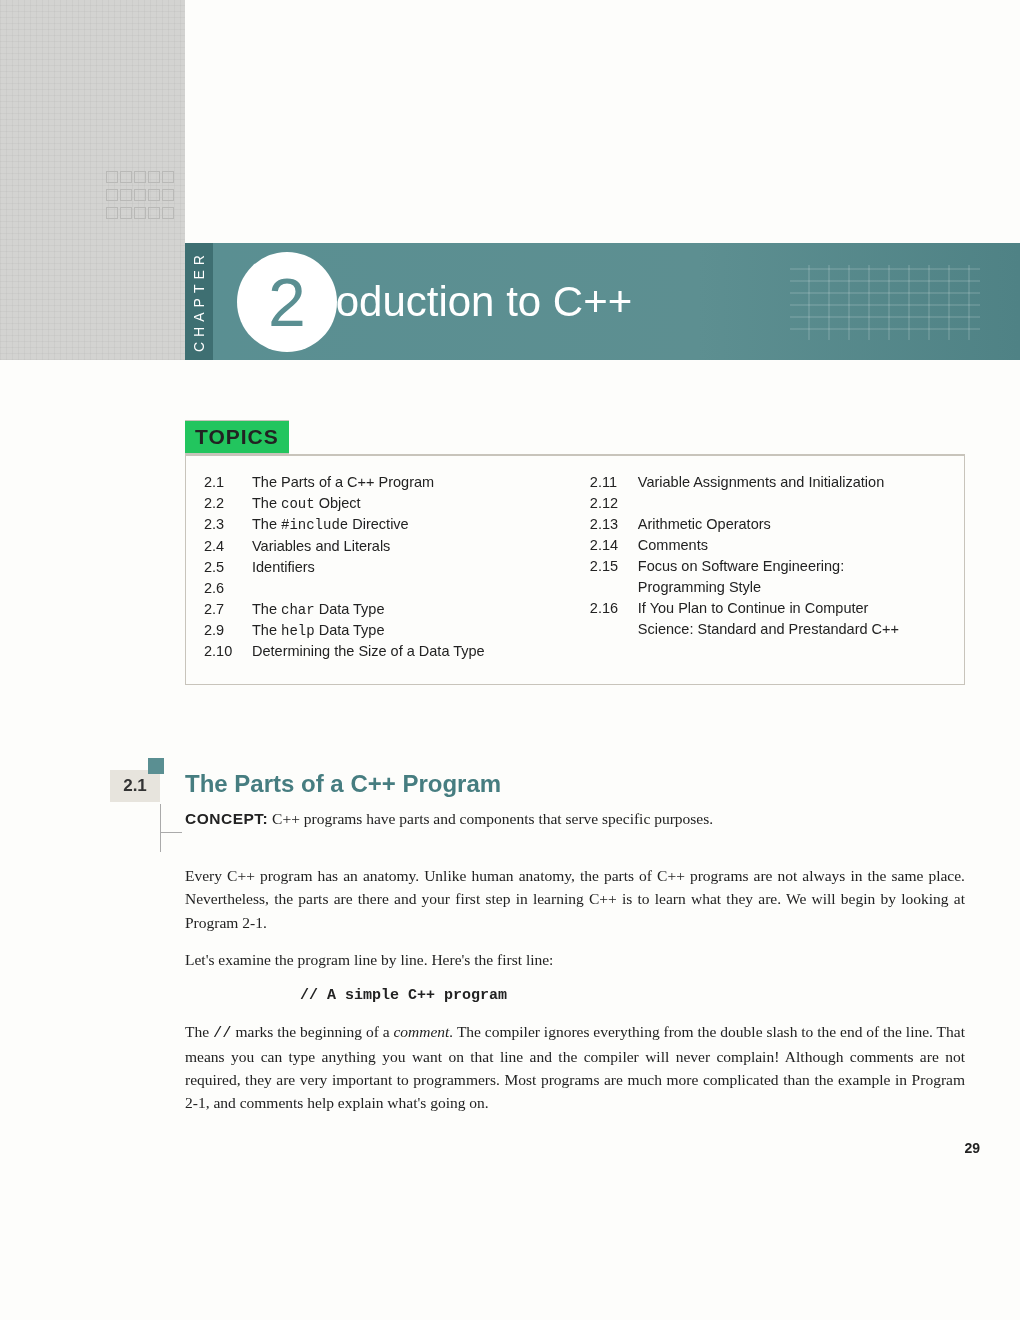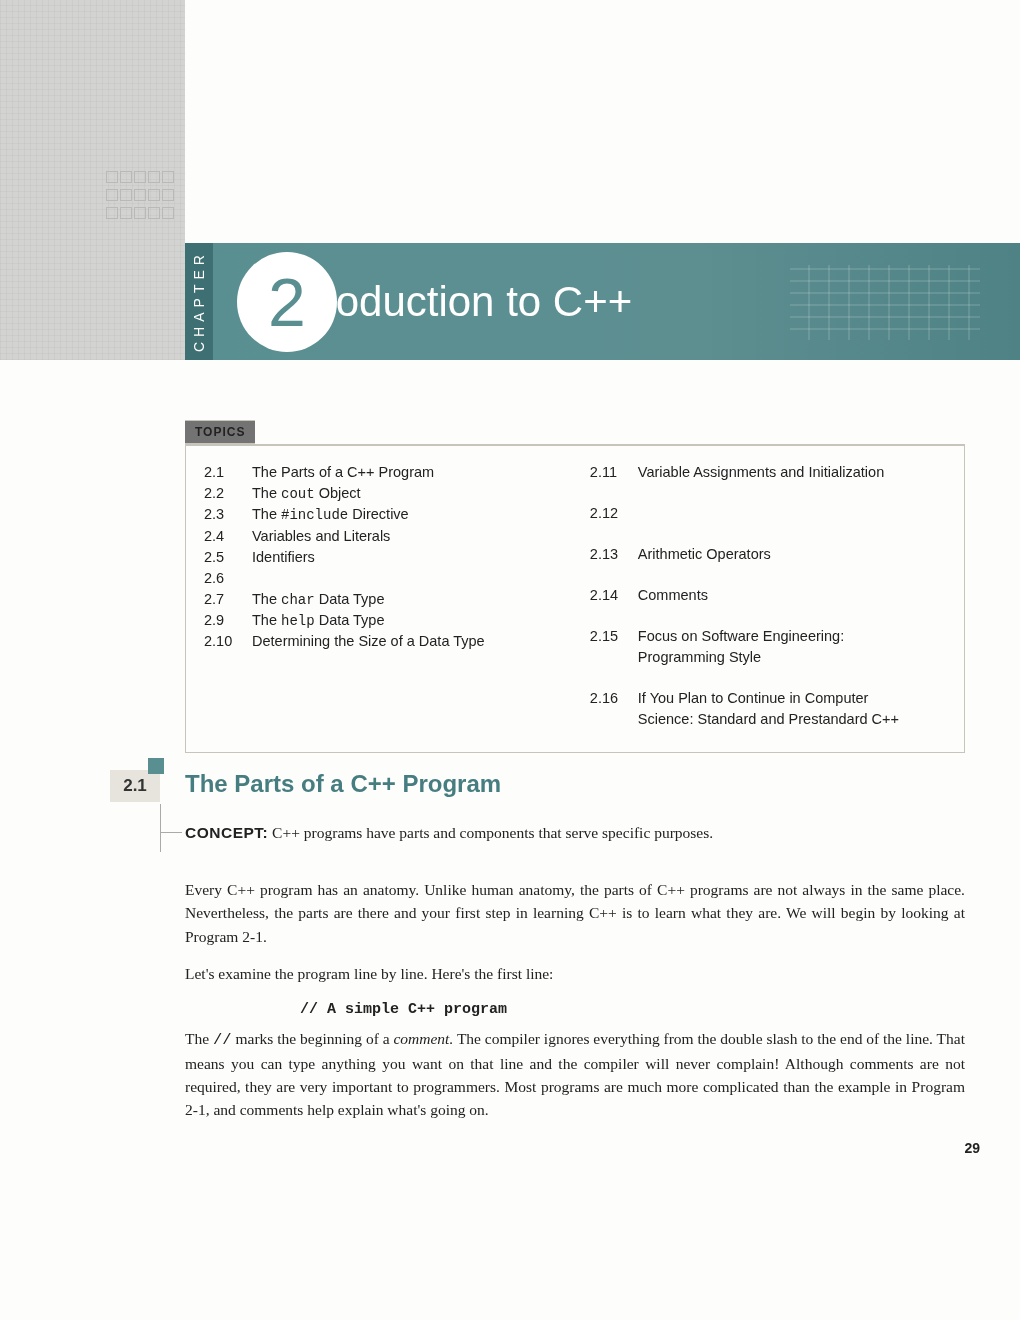--- a/index.html
+++ b/index.html
@@ -95,42 +95,42 @@
   }
   .topics-wrap {
     position: absolute;
     left: 185px; top: 420px;
     width: 780px;
   }
   .topics-label {
     font-family: Arial, Helvetica, sans-serif;
     font-weight: bold;
     letter-spacing: 1px;
-    font-size: 12px;
-    background: #737373;
+    font-size: 21px;
+    background: #22c55e;
     border-top: 1px solid #c8c4bb;
     border-bottom: 1px solid #c8c4bb;
     padding: 4px 10px;
     display: inline-block;
   }
   .topics-box {
     border: 1px solid #c8c4bb;
     border-top: 2px solid #c8c4bb;
     padding: 16px 18px 22px 18px;
     display: flex;
     font-family: Arial, Helvetica, sans-serif;
     font-size: 14.5px;
     line-height: 1.45;
   }
   .topics-col {
     display: flex;
     flex-direction: column;
   }
   .topics-col.left { width: 52%; }
-  .topics-col.right { width: 48%; gap: 20px; }
+  .topics-col.right { width: 48%; }
   .topic-row { display: flex; }
   .topic-num { width: 48px; flex-shrink: 0; }
   .topic-title { flex: 1; padding-right: 20px; }
   .topic-title code { font-family: 'Courier New', monospace; font-size: 14px; }
 
   .section-block {
     position: absolute;
     left: 110px; top: 750px;
     width: 855px;
   }
@@ -169,21 +169,21 @@
   .section-heading {
     margin-left: 75px;
     padding-top: 20px;
     font-family: Arial, Helvetica, sans-serif;
     font-weight: bold;
     font-size: 24px;
     color: #467d80;
   }
   .concept {
     margin-left: 75px;
-    margin-top: 26px;
+    margin-top: 12px;
     font-family: Georgia, serif;
     font-size: 15.5px;
   }
   .concept b {
     font-family: Arial, Helvetica, sans-serif;
     letter-spacing: 0.5px;
   }
   .body-text {
     margin-left: 75px;
     margin-top: 36px;
@@ -192,21 +192,21 @@
     line-height: 1.5;
     text-align: justify;
   }
   .body-text p { margin: 0 0 14px 0; }
   .body-text em { font-style: italic; }
   .code-line {
     margin-left: 115px;
     font-family: 'Courier New', monospace;
     font-weight: bold;
     font-size: 15px;
-    margin-bottom: 5px;
+    margin-bottom: 12px;
   }
   .inline-code { font-family: 'Courier New', monospace; }
   .page-num {
     position: absolute;
     right: 40px;
     bottom: 164px;
     font-family: Arial, Helvetica, sans-serif;
     font-weight: bold;
     font-size: 14px;
   }

